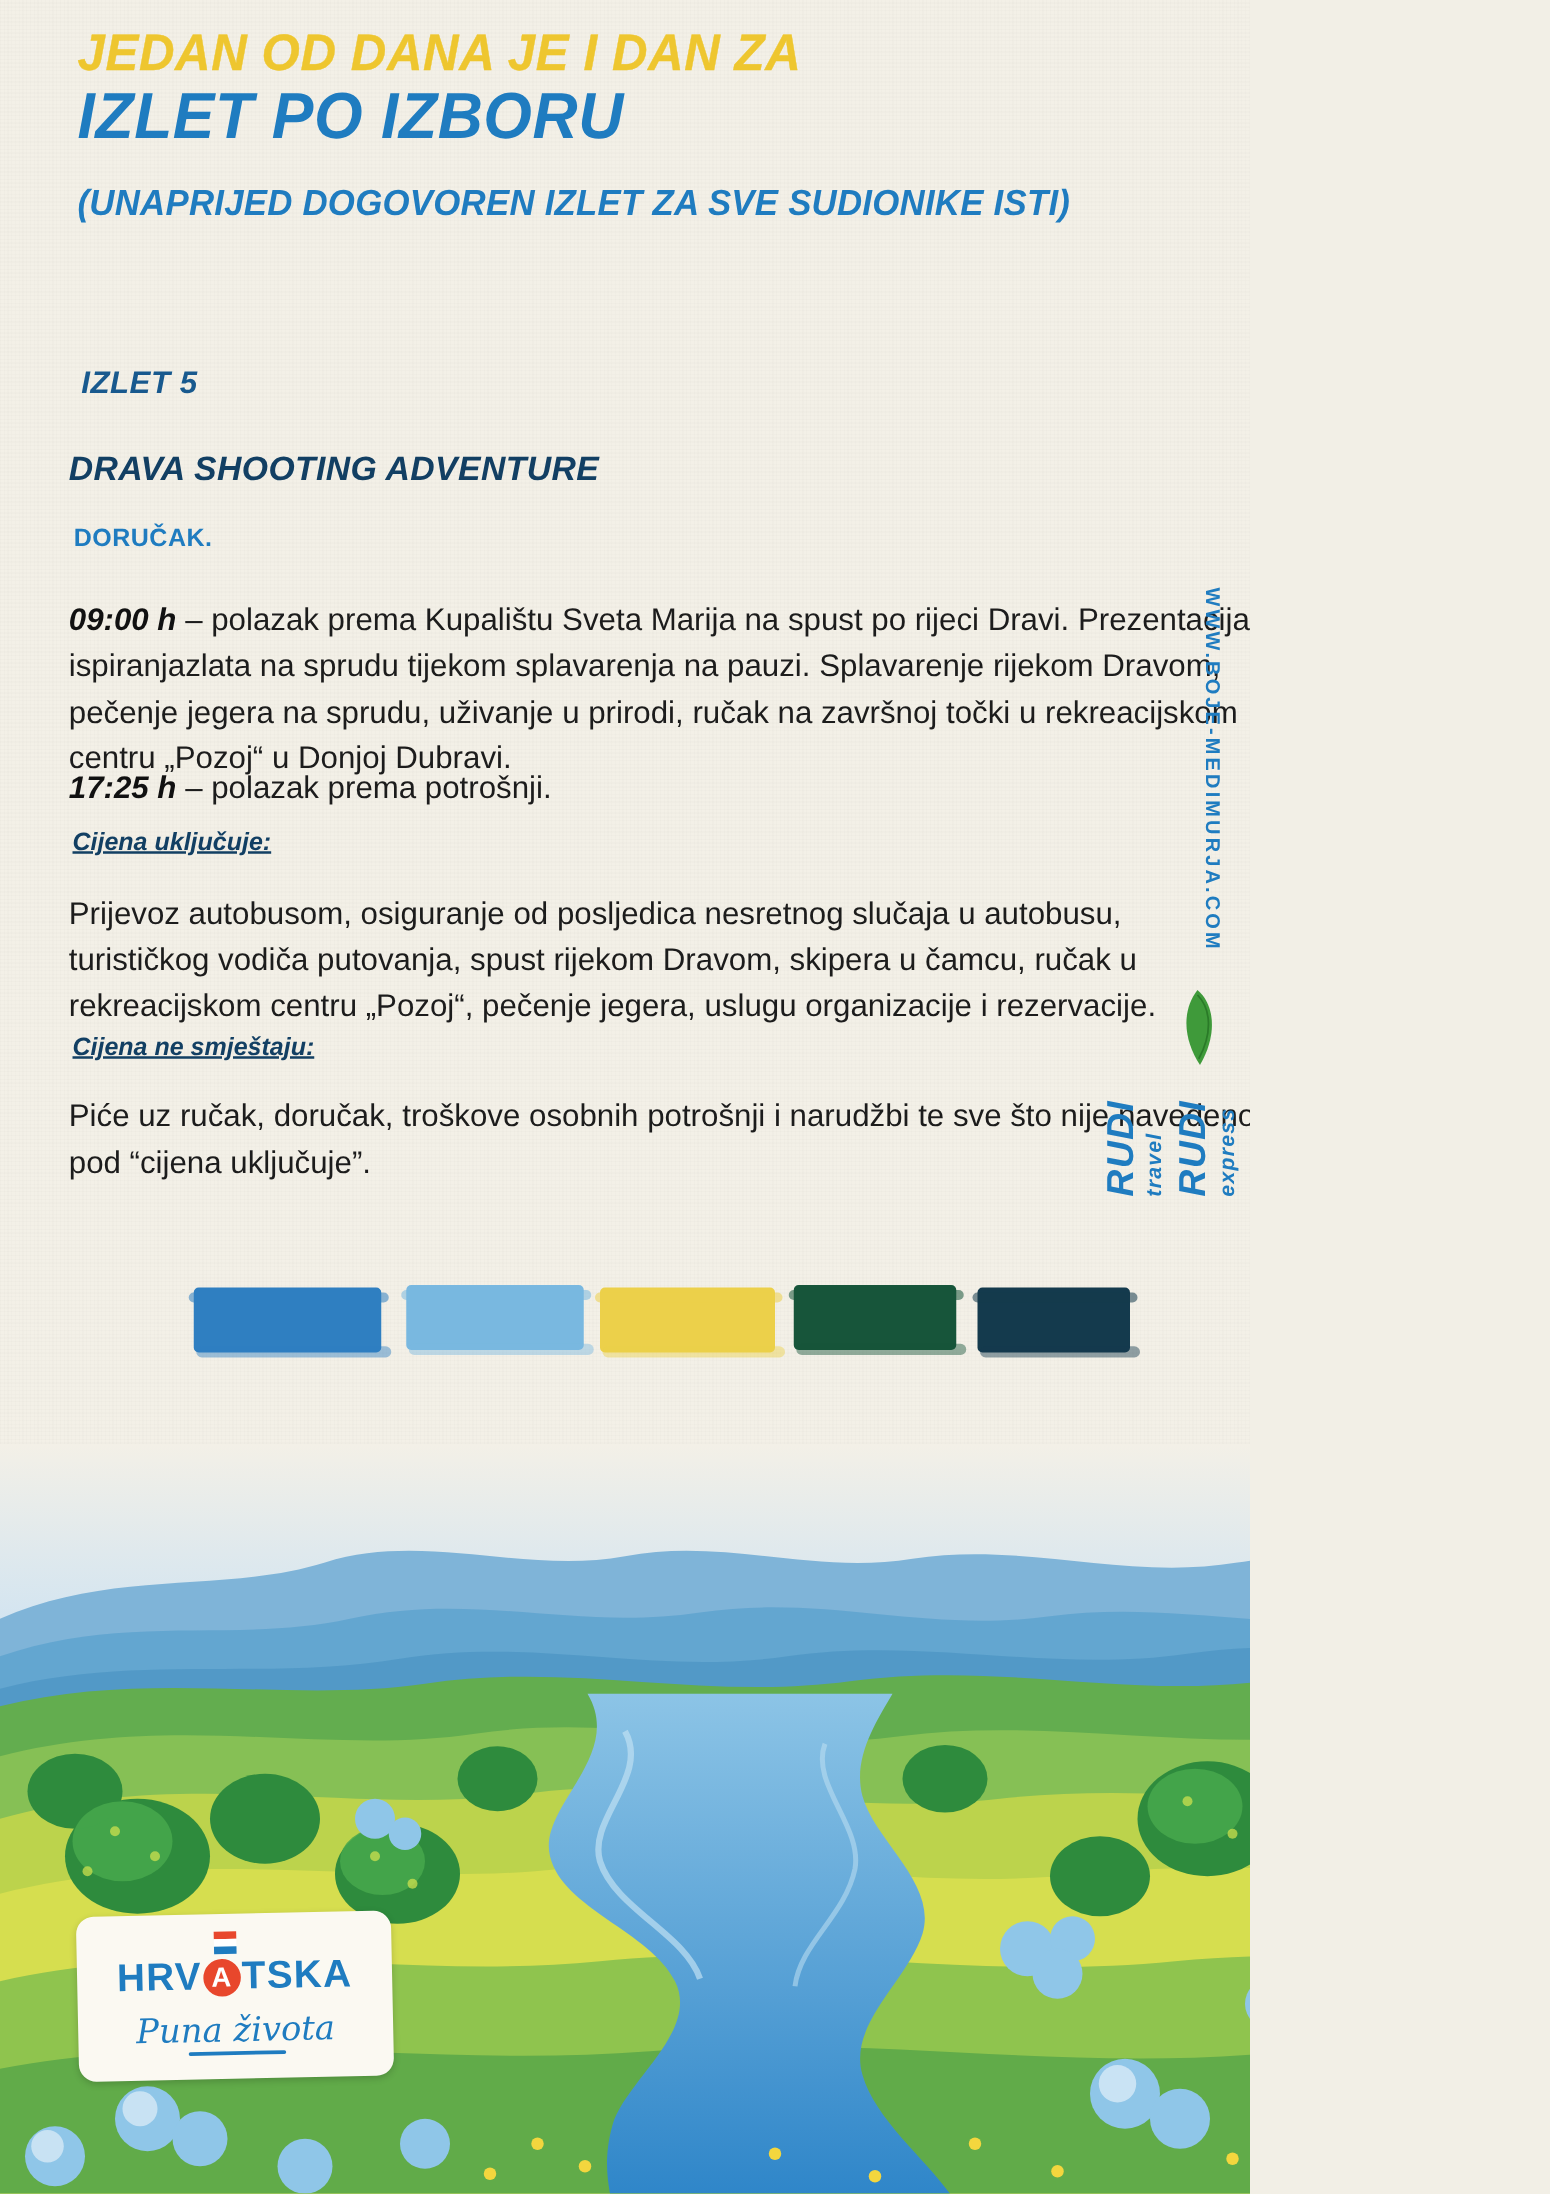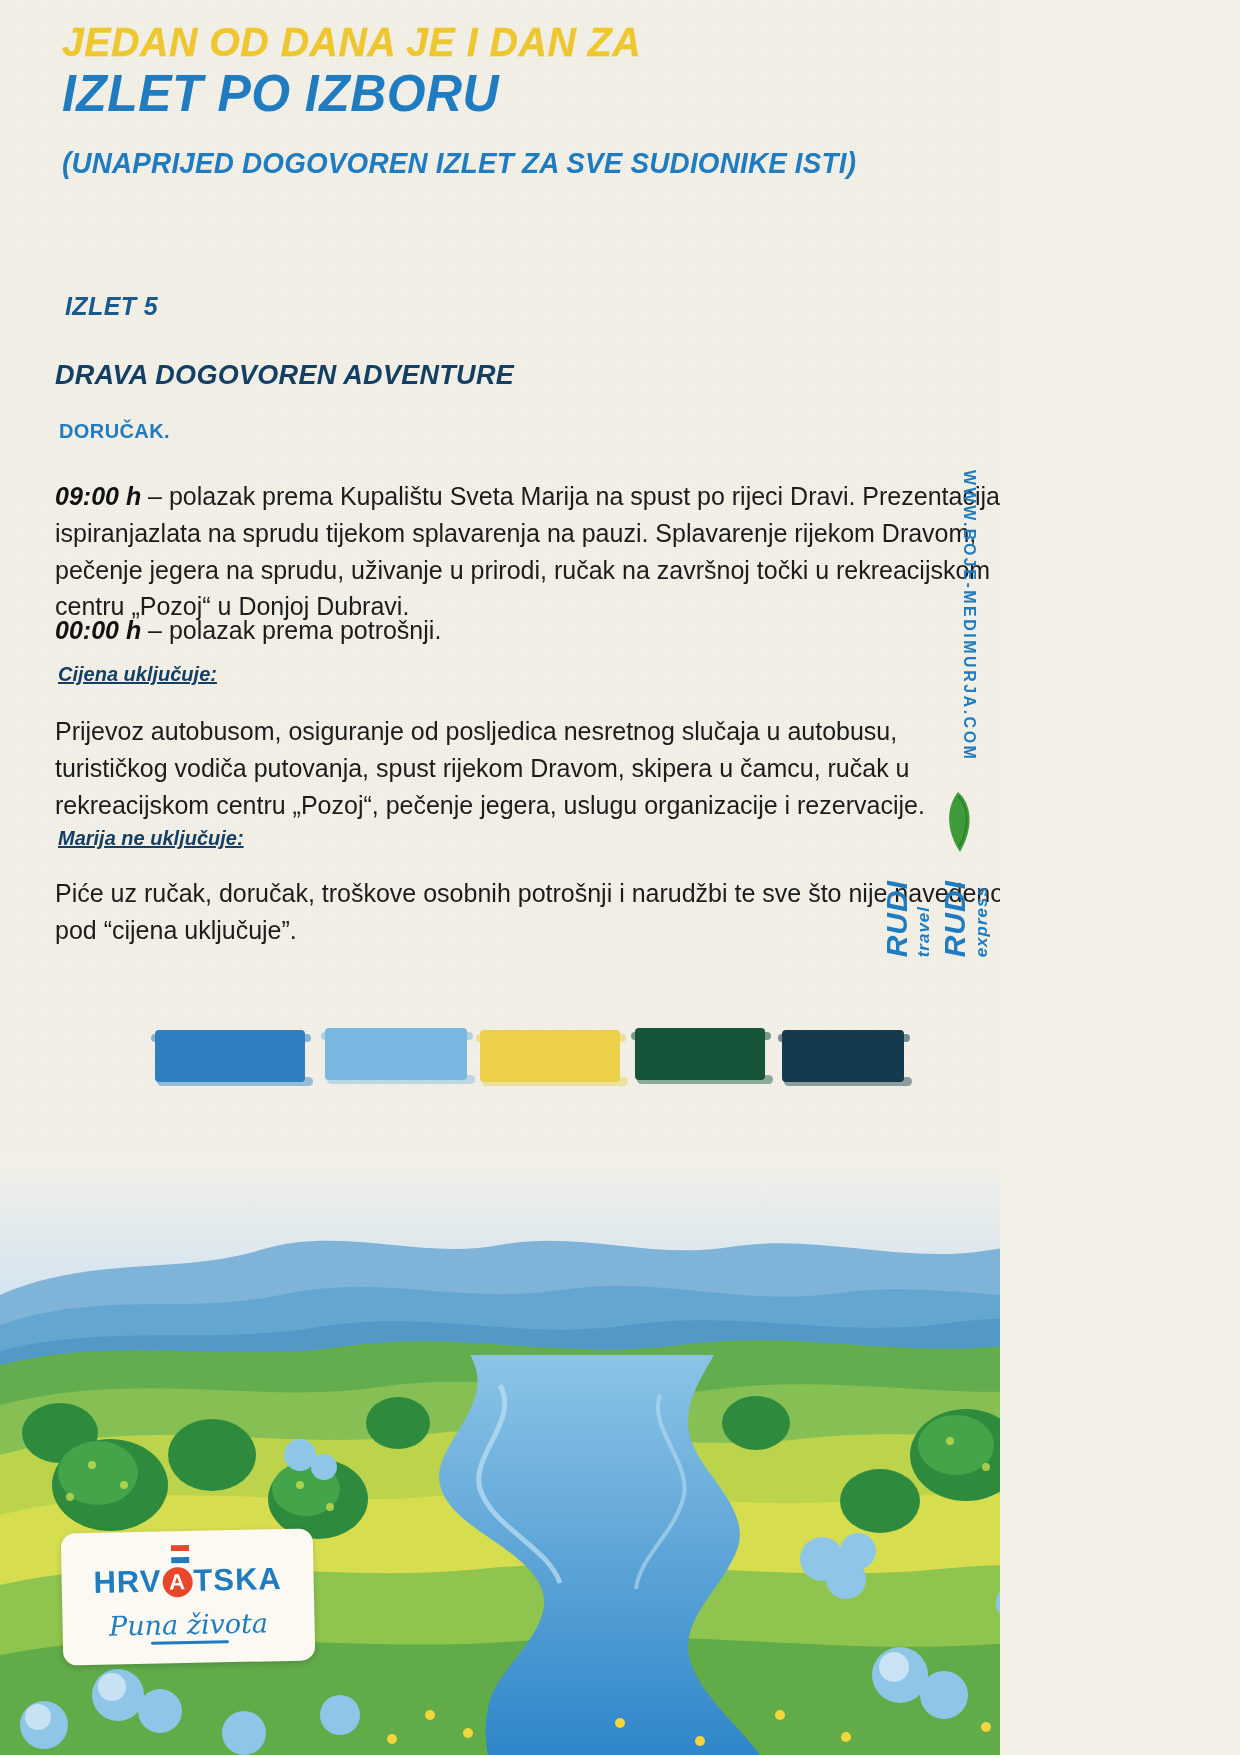--- a/index.html
+++ b/index.html
@@ -161,38 +161,38 @@
     <div class="h-blue">IZLET PO IZBORU</div>
     <div class="h-sub">(UNAPRIJED DOGOVOREN IZLET ZA SVE SUDIONIKE ISTI)</div>
   </div>
 
   <div class="badge-row">
     <div class="badge">
       <span>IZLET 5</span>
     </div>
   </div>
 
-  <div class="title-trip">DRAVA DOGOVOREN ADVENTURE</div>
+  <div class="title-trip">DRAVA SHOOTING ADVENTURE</div>
   <div class="doručak">DORUČAK.</div>
 
   <div class="para p-09">
     <b>09:00 h</b><span> – polazak prema Kupalištu Sveta Marija na spust po rijeci Dravi. Prezentacija ispiranjazlata na sprudu tijekom splavarenja na pauzi. Splavarenje rijekom Dravom, pečenje jegera na sprudu, uživanje u prirodi, ručak na završnoj točki u rekreacijskom centru „Pozoj“ u Donjoj Dubravi.</span>
   </div>
 
   <div class="para p-17">
-    <b>00:00 h</b><span> – polazak prema potrošnji.</span>
+    <b>17:25 h</b><span> – polazak prema potrošnji.</span>
   </div>
 
   <div class="hl hl-inc">
     <span>Cijena uključuje:</span>
   </div>
   <div class="para p-inc">Prijevoz autobusom, osiguranje od posljedica nesretnog slučaja u autobusu, turističkog vodiča putovanja, spust rijekom Dravom, skipera u čamcu, ručak u rekreacijskom centru „Pozoj“, pečenje jegera, uslugu organizacije i rezervacije.</div>
 
   <div class="hl hl-exc">
-    <span>Marija ne uključuje:</span>
+    <span>Cijena ne smještaju:</span>
   </div>
   <div class="para p-exc">Piće uz ručak, doručak, troškove osobnih potrošnji i narudžbi te sve što nije navedeno pod “cijena uključuje”.</div>
 
   <div class="brushes">
     <div class="brush" id="b0" style="background: rgb(47, 127, 193); left: 155px; top: 12px; width: 150px;"></div>
     <div class="brush" id="b1" style="background: rgb(121, 184, 224); left: 325px; top: 10px; width: 142px;"></div>
     <div class="brush" id="b2" style="background: rgb(236, 208, 74); left: 480px; top: 12px; width: 140px;"></div>
     <div class="brush" id="b3" style="background: rgb(23, 85, 58); left: 635px; top: 10px; width: 130px;"></div>
     <div class="brush" id="b4" style="background: rgb(20, 58, 77); left: 782px; top: 12px; width: 122px;"></div>
   </div>

